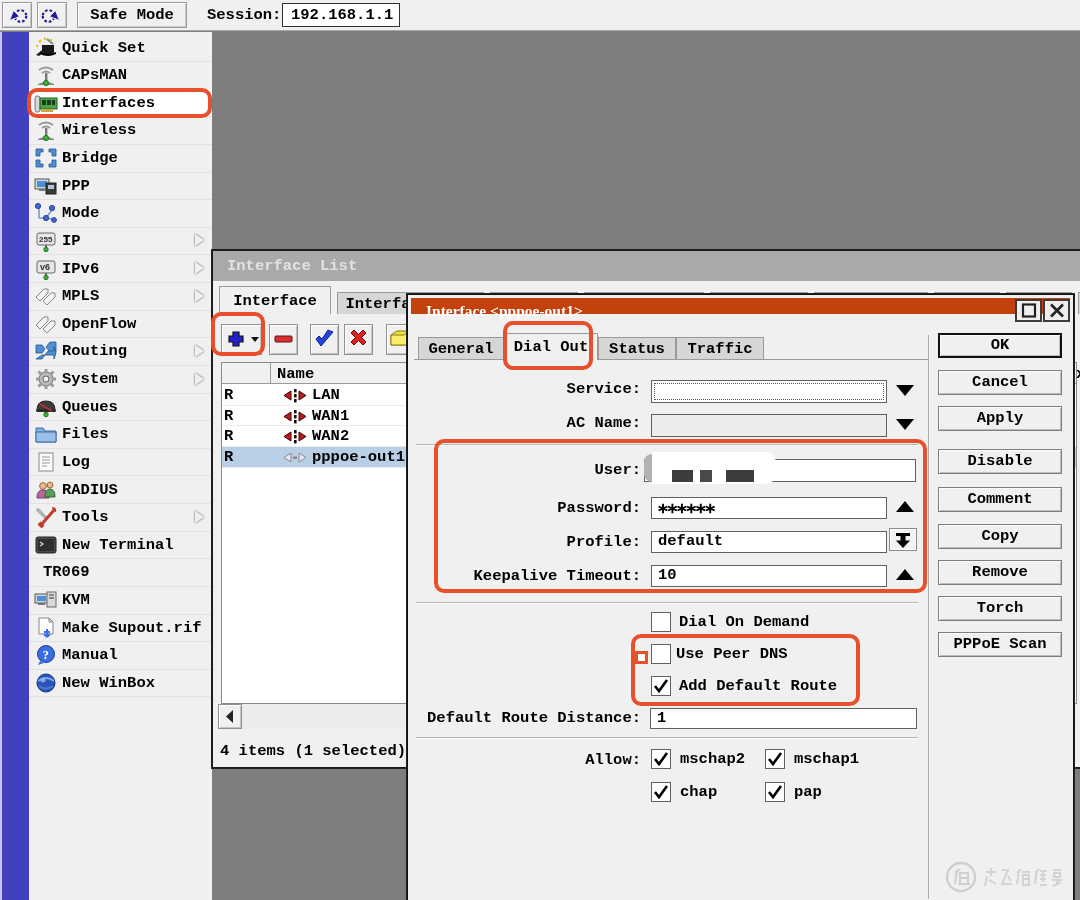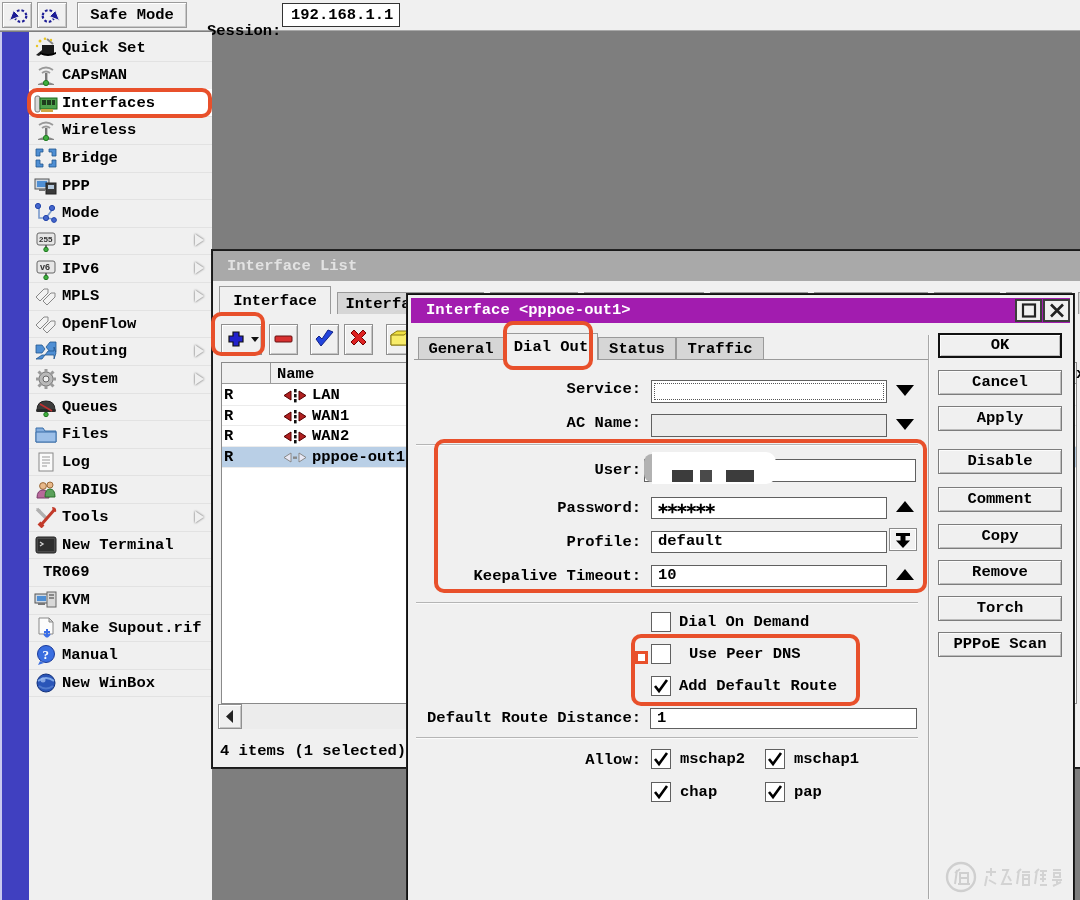--- a/index.html
+++ b/index.html
@@ -5,41 +5,41 @@
 * { margin:0; padding:0; box-sizing:border-box; }
 html,body { width:1080px; height:900px; overflow:hidden; }
 body { font-family:"Liberation Mono", monospace; font-weight:bold; font-size:15.5px; color:#000; background:#7e7e7e; position:relative; }
 .abs { position:absolute; }
 
 #toolbar { left:0; top:0; width:1080px; height:31px; background:#f0f0f0; border-bottom:1px solid #a8a8a8; }
 .tbtn { position:absolute; top:2px; height:26px; background:#f0f0f0; border:1px solid #9a9a9a; box-shadow:inset 1px 1px 0 #ffffff, inset -1px -1px 0 #c8c8c8; }
 #undo { left:2px; width:30px; }
 #redo { left:37px; width:30px; }
 #safemode { left:77px; width:110px; text-align:center; line-height:24px; }
-#sesslab { position:absolute; left:207px; top:22px; }
+#sesslab { position:absolute; left:207px; top:6px; }
 #sessfield { position:absolute; left:282px; top:3px; width:118px; height:24px; background:#fff; border:1px solid #333; line-height:22px; padding-left:8px; }
 
 #side-edge { left:0; top:32px; width:2px; height:868px; background:#c9c9ef; }
 #bluestrip { left:2px; top:32px; width:27px; height:868px; background:#4040c0; }
 #menu { left:29px; top:32px; width:183px; height:868px; background:#f0f0f0; }
 .mi { position:absolute; left:0; width:183px; height:28px; border-bottom:1px solid #e2e2e2; }
 .mi .lbl { position:absolute; left:33px; top:50%; transform:translateY(-50%); white-space:nowrap; }
 .mi .ic { position:absolute; left:5px; top:50%; transform:translateY(-50%); width:24px; height:22px; }
 .mi.sel { background:#ffffff; }
 .mi .sub { position:absolute; right:8px; top:7px; width:0; height:0; border-left:9px solid #f0f0f0; border-top:6px solid transparent; border-bottom:6px solid transparent; filter:drop-shadow(0 0 1px #555); }
 
 .win { position:absolute; border:1px solid #1a1a1a; background:#f0f0f0; box-shadow:0 0 0 1px #222; }
 
 #iflist { left:212px; top:250px; width:870px; height:518px; }
 #iflist .titlebar { position:absolute; left:0; top:0; right:0; height:30px; background:#a9a9a9; color:#e2e2e2; line-height:30px; padding-left:14px; }
 .tab { position:absolute; background:#d6d6d6; border:1px solid #9a9a9a; border-bottom:none; text-align:center; }
 .tab.active { background:#f0f0f0; }
 
 #dlg { left:407px; top:294px; width:667px; height:612px; border:1px solid #111; background:#f0f0f0; }
-#dlg-title { position:absolute; left:3px; top:3px; width:659px; height:25px; background:#a21caf; color:#fff; line-height:25px; padding-left:15px; }
+#dlg-title { position:absolute; left:3px; top:3px; width:659px; height:16px; background:#c2410c; color:#fff; line-height:25px; padding-left:15px;font-family:Liberation Serif, serif; }
 .wbtn { position:absolute; top:1px; width:27px; height:23px; background:#efefef; border:2px solid #3c3c3c; }
 .field { position:absolute; background:#fff; border:1px solid #606060; line-height:19px; padding-left:6px; white-space:nowrap; }
 .cb { position:absolute; width:20px; height:20px; background:#fff; border:1px solid #606060; }
 .dbtn { position:absolute; left:937px; width:124px; height:25px; background:#f0f0f0; border:1px solid #7d7d7d; box-shadow:inset 1px 1px 0 #fcfcfc, inset -1px -1px 0 #bdbdbd; text-align:center; line-height:23px; }
 .lab { position:absolute; text-align:right; white-space:nowrap; }
 .hsep { position:absolute; height:2px; border-top:1px solid #b5b5b5; border-bottom:1px solid #fbfbfb; }
 
 .red { position:absolute; border:4px solid #e8502b; border-radius:10px; z-index:60; }
 </style>
 </head>
@@ -467,21 +467,21 @@
       </svg></div>
 <div style="position:absolute; left:487px; top:205px;"><svg width="20" height="13">
         <path d="M1 12 L19 12 L10 1 Z" fill="#000"></path>
       </svg></div>
 <div style="position:absolute; left:487px; top:273px;"><svg width="20" height="13">
         <path d="M1 12 L19 12 L10 1 Z" fill="#000"></path>
       </svg></div>
 <div class="cb" style="left:243px; top:317px;"></div>
 <div style="position:absolute; left:271px; top:318px;">Dial On Demand</div>
 <div class="cb" style="left:243px; top:349px;"></div>
-<div style="position:absolute; left:281px; top:350px;">Use Peer DNS</div>
+<div style="position:absolute; left:268px; top:350px;">Use Peer DNS</div>
 <div class="cb" style="left:243px; top:381px;"><svg width="18" height="18">
         <path d="M3 9 L7 14 L15 3" stroke="#000" stroke-width="2.6" fill="none"></path>
       </svg></div>
 <div style="position:absolute; left:271px; top:382px;">Add Default Route</div>
 <div class="field" style="left:242px; top:413px; width:267px; height:21px;">1</div>
 <div class="cb" style="left:243px; top:454px;"><svg width="18" height="18">
         <path d="M3 9 L7 14 L15 3" stroke="#000" stroke-width="2.6" fill="none"></path>
       </svg></div>
 <div style="position:absolute; left:272px; top:455px;">mschap2</div>
 <div class="cb" style="left:357px; top:454px;"><svg width="18" height="18">

